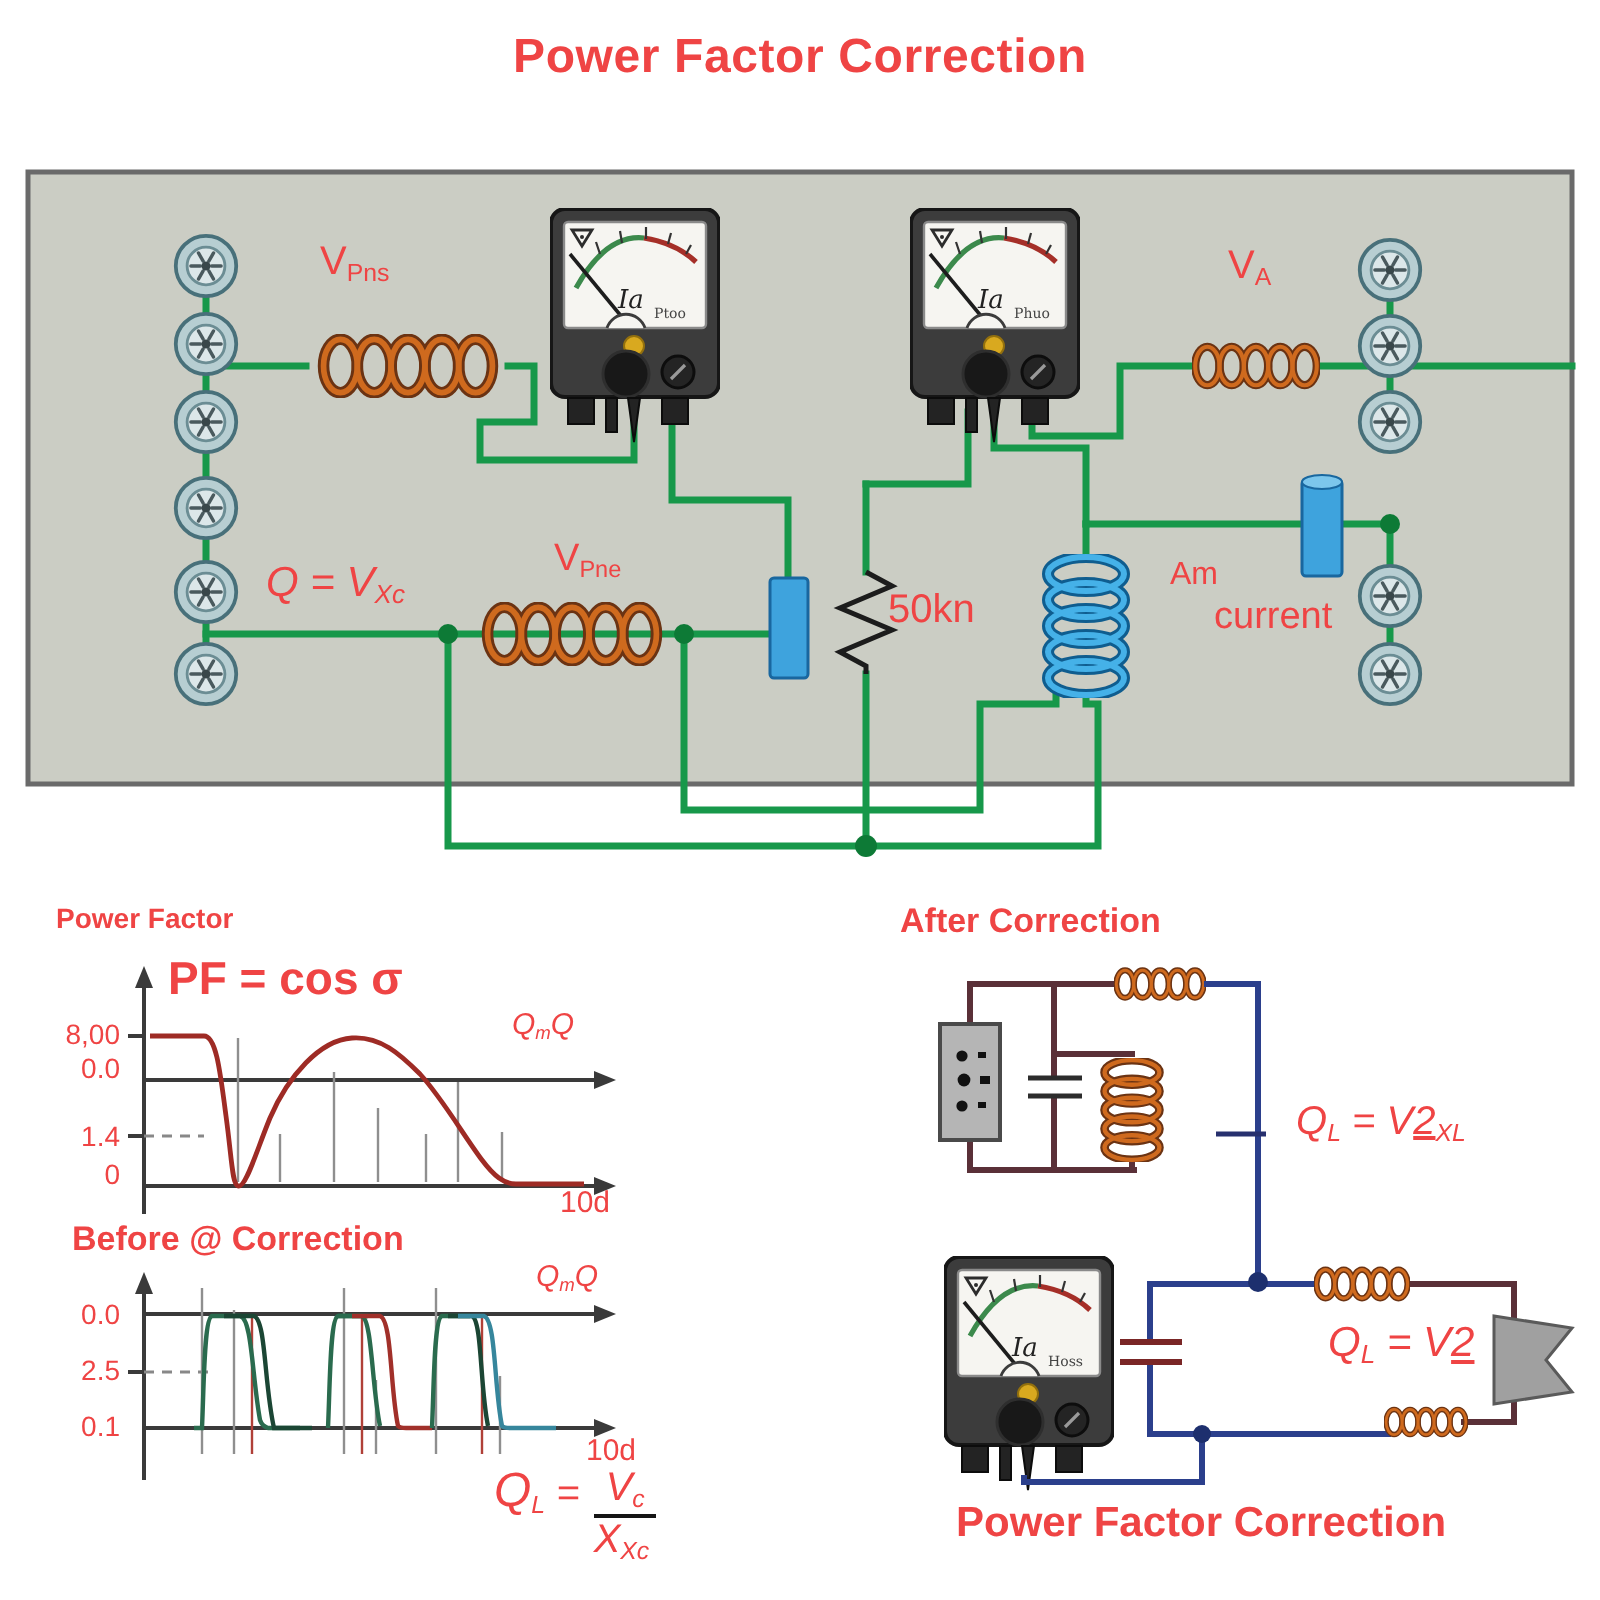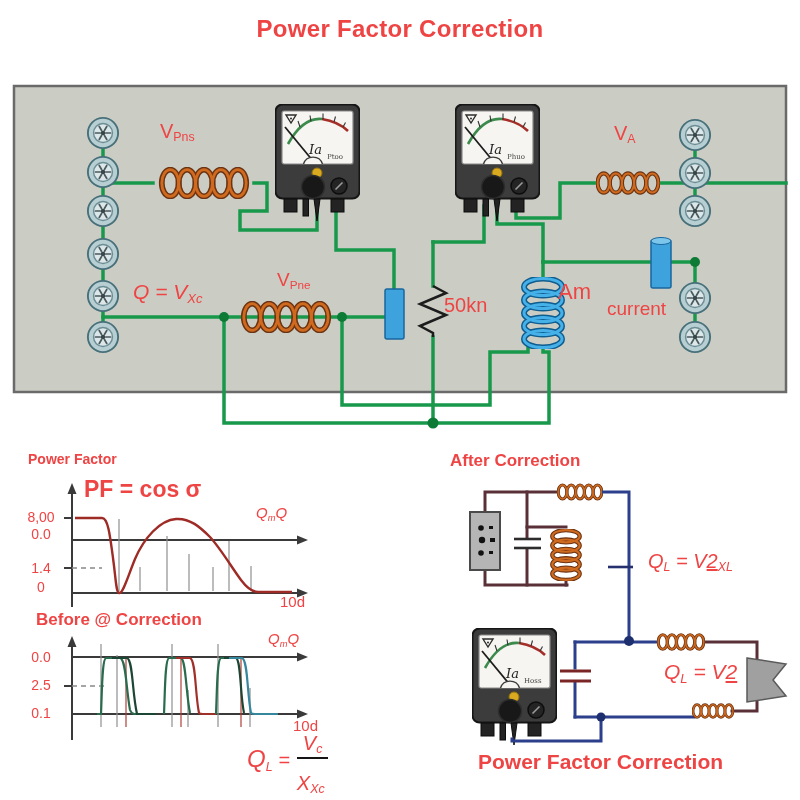--- a/index.html
+++ b/index.html
@@ -5,24 +5,24 @@
   html,body{margin:0;padding:0}
   body{width:800px;height:800px;position:relative;background:#ffffff;
        font-family:"Liberation Sans",sans-serif;overflow:hidden;color:#151515}
   svg{position:absolute;left:0;top:0}
   .lbl{position:absolute;white-space:nowrap;color:#ef4444;line-height:1.05}
   .ctr{left:0;width:800px;text-align:center}
   .b{font-weight:bold}
   .sb{font-size:0.62em;vertical-align:-0.28em}
   .it{font-style:italic}
   .u{text-decoration:underline}
-  .ra{text-align:center}
+  .ra{text-align:right}
   .frac{display:inline-block;text-align:left;vertical-align:-1.15em;margin-left:7px}
   .frac .num{display:block;border-bottom:2.5px solid #151515;padding:0 6px 1px}
-  .frac .den{display:block;padding-top:14px}
+  .frac .den{display:block;padding-top:1px}
 </style>
 </head>
 <body>
 
 <svg width="800" height="800" viewBox="0 0 800 800">
   <defs>
     <symbol id="coil-h" viewBox="0 0 100 36">
       <g fill="none" stroke="var(--cd,#6b3313)" stroke-width="6.5">
         <ellipse cx="12" cy="18" rx="9.5" ry="15"></ellipse>
           <ellipse cx="31" cy="18" rx="9.5" ry="15"></ellipse>
@@ -289,21 +289,21 @@
 <div class="lbl" style="left:160px;top:121px;font-size:20px"><span>V</span><span class="sb">Pns</span></div>
 
 <div class="lbl" style="left:614px;top:123px;font-size:20px"><span>V</span><span class="sb">A</span></div>
 
 <div class="lbl it" style="left:133px;top:281px;font-size:21px"><span>Q = V</span><span class="sb">Xc</span></div>
 
 <div class="lbl" style="left:277px;top:270px;font-size:19px"><span>V</span><span class="sb">Pne</span></div>
 
 <div class="lbl" style="left:444px;top:295px;font-size:20px">50kn</div>
 
-<div class="lbl" style="left:558px;top:280px;font-size:22px">Am</div>
+<div class="lbl" style="left:585px;top:280px;font-size:16px">Am</div>
 <div class="lbl" style="left:607px;top:299px;font-size:19px">current</div>
 
 <div class="lbl b" style="left:28px;top:452px;font-size:14px">Power Factor</div>
 <div class="lbl" style="left:84px;top:477px;font-size:23px;font-weight:600">PF = cos σ</div>
 <div class="lbl ra" style="left:22px;top:510px;width:38px;font-size:14px">8,00</div>
 <div class="lbl ra" style="left:22px;top:527px;width:38px;font-size:14px">0.0</div>
 <div class="lbl ra" style="left:22px;top:561px;width:38px;font-size:14px">1.4</div>
 <div class="lbl ra" style="left:22px;top:580px;width:38px;font-size:14px">0</div>
 <div class="lbl it" style="left:256px;top:505px;font-size:15px"><span>Q</span><span class="sb">m</span><span>Q</span></div>
 <div class="lbl" style="left:280px;top:594px;font-size:15px">10d</div>

